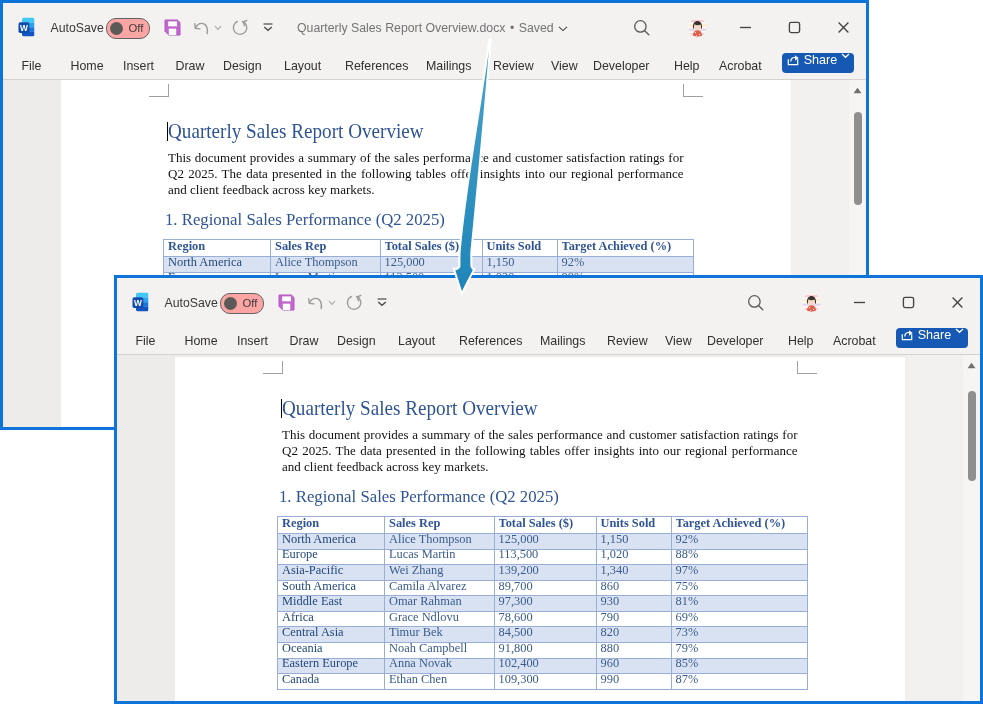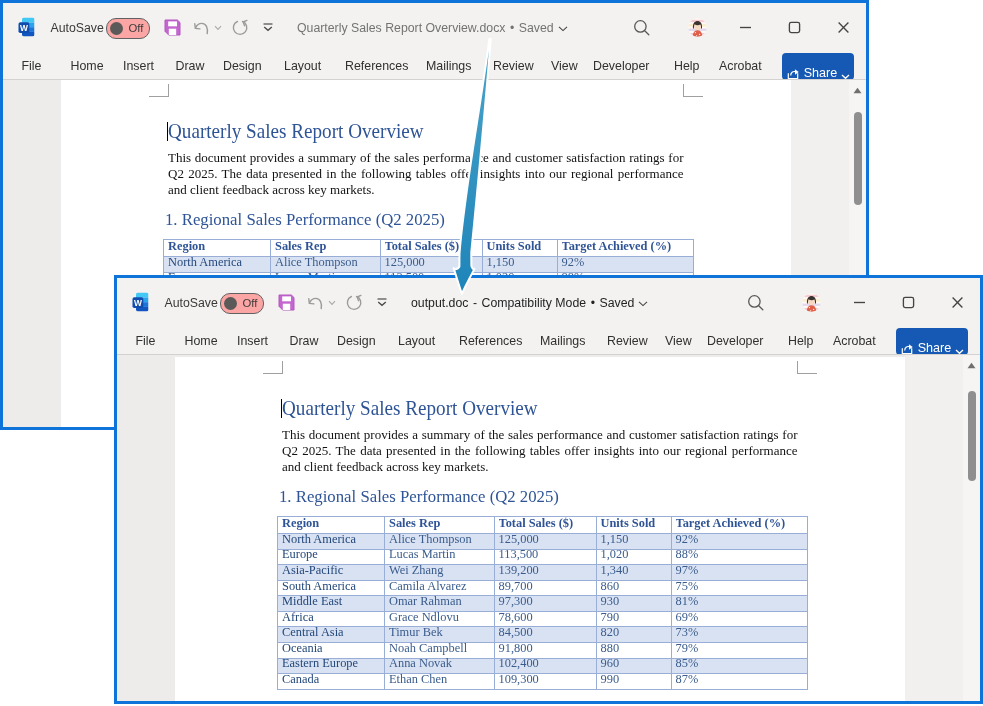--- a/index.html
+++ b/index.html
@@ -6,22 +6,22 @@
   #canvas{position:relative;width:983px;height:706px;overflow:hidden;background:#fff;
     font-family:"Liberation Sans",sans-serif;}
   .win{position:absolute;background:#F3F2F1;overflow:hidden;}
   .wb{position:absolute;inset:0;border:3px solid #0E74DA;pointer-events:none;}
   .ui{position:absolute;color:#3A3938;font-size:12.3px;white-space:nowrap;}
   .toggle{position:absolute;width:42px;height:18.5px;border:1px solid #616161;border-radius:10px;background:#fca5a5;}
   .knob{position:absolute;left:2.5px;top:2.5px;width:13px;height:13px;border-radius:50%;background:#5C5A58;}
   .offtxt{position:absolute;left:21.5px;top:2.7px;font-size:11.3px;color:#3b3a39;}
   .menu{position:absolute;color:#30302F;font-size:12.4px;white-space:nowrap;}
   .menudiv{position:absolute;left:0;right:0;height:1px;background:#D4D2D0;}
-  .share{position:absolute;width:72px;height:27px;border-radius:4px;background:#1659B4;color:#fff;
-     font-size:12.6px;display:flex;align-items:flex-end;justify-content:center;gap:4px;}
+  .share{position:absolute;width:72px;height:20px;border-radius:4px;background:#1659B4;color:#fff;
+     font-size:12.6px;display:flex;align-items:flex-start;justify-content:center;gap:4px;}
   .docarea{position:absolute;left:0;right:0;bottom:0;background:#EDECEB;overflow:hidden;}
   .page{position:absolute;background:#fff;width:730px;}
   .cmark{position:absolute;}
   .h1{position:absolute;font-family:"Liberation Serif",serif;color:#2F5496;font-size:21.5px;line-height:1;
       white-space:nowrap;transform:scaleX(0.89);transform-origin:0 0;}
   .h2{position:absolute;font-family:"Liberation Serif",serif;color:#2F5496;font-size:17px;line-height:1;
       white-space:nowrap;transform:scaleX(0.985);transform-origin:0 0;}
   .body{position:absolute;font-family:"Liberation Serif",serif;color:#121212;font-size:13px;line-height:15.7px;white-space:nowrap;}
   .bj{width:515.5px;white-space:normal;text-align:justify;text-align-last:justify;}
   .tcell{position:absolute;font-family:"Liberation Serif",serif;font-size:12.4px;white-space:nowrap;overflow:hidden;}
@@ -270,23 +270,20 @@
  <path d="M1 1.2 L4 4.4 L7 1.2" fill="none" stroke="#ABA9A7" stroke-width="1.1"></path>
       </svg>
       <svg style="position:absolute;left:230.5px;top:18.5px" width="18" height="18" viewBox="0 0 18 18">
  <path d="M6.4 2.5 A 6.7 6.7 0 1 0 11.5 2.4" fill="none" stroke="#9B9B9B" stroke-width="1.4" stroke-linecap="round"></path>
  <path d="M12.1 3.0 L15.9 1.4 M12.1 3.0 L13.6 6.8" fill="none" stroke="#9B9B9B" stroke-width="1.4" stroke-linecap="round"></path>
 </svg>
       <svg style="position:absolute;left:262.5px;top:22.5px" width="10" height="9" viewBox="0 0 10 9">
  <path d="M0.5 1 H9.5" stroke="#4c4a48" stroke-width="1.2"></path>
  <path d="M1.2 3.9 L5 7.3 L8.8 3.9" fill="none" stroke="#4c4a48" stroke-width="1.3"></path>
 </svg>
-      <div class="ui" style="left:297px;top:21px;color:#242424;">output.doc<span style="display:inline-block;width:4.5px;"></span>-<span style="display:inline-block;width:4.5px;"></span>Compatibility Mode<span style="display:inline-block;width:4.5px;"></span>•<span style="display:inline-block;width:4.5px;"></span>Saved<svg width="10" height="6" viewBox="0 0 10 6" style="margin-left:4px;">
-          <path d="M1 0.8 L5 4.6 L9 0.8" fill="none" stroke="#444" stroke-width="1.1"></path>
-        </svg></div>
       <svg style="position:absolute;left:631.5px;top:18px" width="19" height="19" viewBox="0 0 19 19">
  <circle cx="8.4" cy="8.4" r="5.7" fill="none" stroke="#5A5856" stroke-width="1.3"></circle>
  <path d="M12.7 12.7 L16.8 16.8" stroke="#5A5856" stroke-width="1.3" stroke-linecap="round"></path>
 </svg>
       <svg style="position:absolute;left:687.5px;top:18px" width="19" height="19" viewBox="0 0 19 19">
  <defs>
           <clipPath id="avf">
             <circle cx="9.5" cy="9.5" r="9.3"></circle>
           </clipPath>
         </defs>

